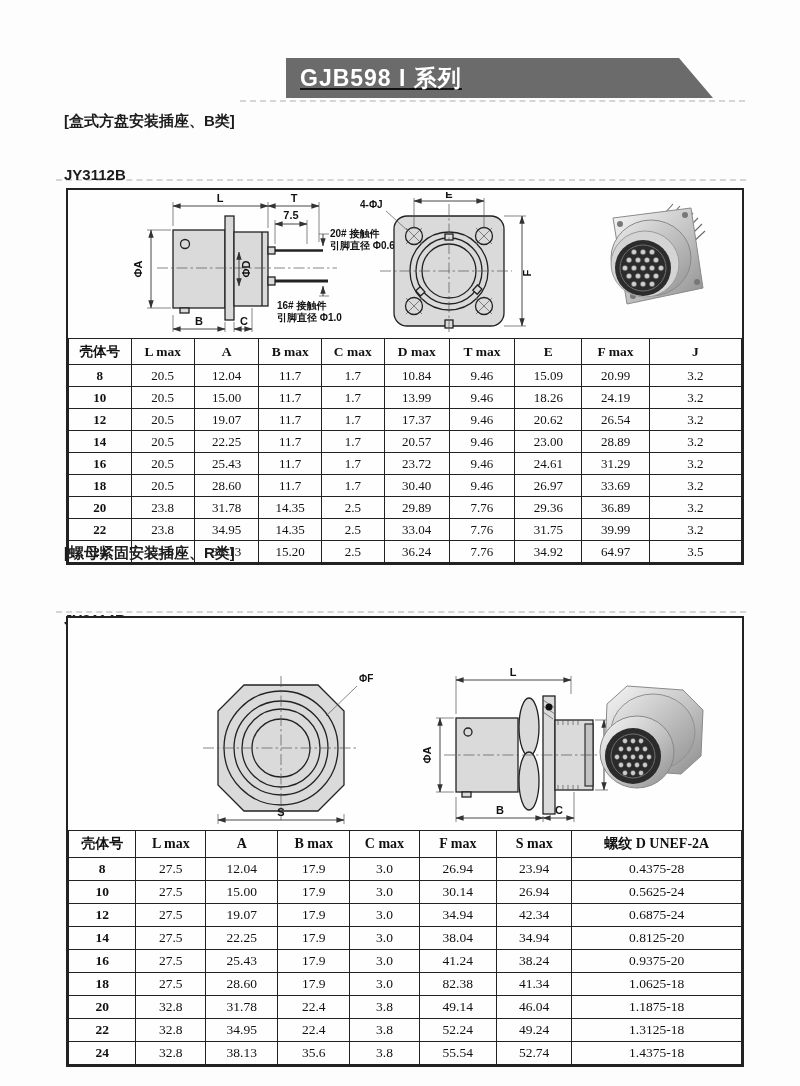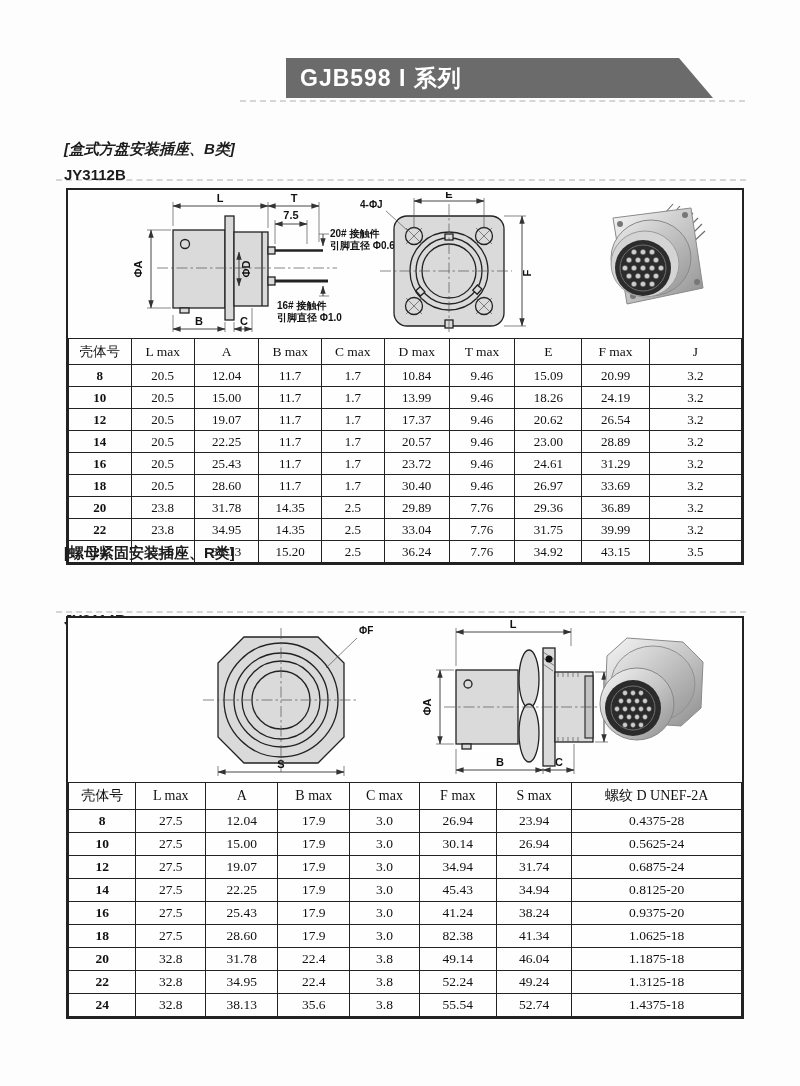--- a/index.html
+++ b/index.html
@@ -1,47 +1,47 @@
 <!DOCTYPE html>
 <html><head>
 <meta charset="utf-8">
 <style>
   html,body{margin:0;padding:0;background:#fff;}
   #page{position:relative;width:800px;height:1086px;background:#fdfdfd;overflow:hidden;
         font-family:"Liberation Serif",serif;color:#111;}
 
   
   #banner{position:absolute;left:286px;top:58px;width:427px;height:40px;background:#6b6b6b;
-          clip-path:polygon(0 0,calc(100% - 34px) 0,100% 100%,0 100%);}
+          clip-path:polygon(0 0,calc(100% - 34px) 0,100% 100%,0 100%);text-decoration:underline;}
   #banner .t{color:#fff;font-family:"Liberation Sans",sans-serif;font-weight:bold;
              font-size:23px;line-height:40px;padding-left:14px;letter-spacing:1px;}
   .scanline{position:absolute;border-top:2px dashed #d6d6d6;}
   #scan1{left:240px;top:100px;width:505px;}
   #scan2{left:56px;top:179px;width:690px;}
   #scan3{left:56px;top:611px;width:690px;}
 
   .sec-label{position:absolute;left:64px;font-family:"Liberation Sans",sans-serif;
              font-weight:bold;font-size:15px;color:#1c1c1c;white-space:nowrap;}
-  #sec1-label{top:140px;font-style:italic;} #sec1-model{top:166px;}
+  #sec1-label{top:112px;} #sec1-model{top:166px;}
   #sec2-label{top:544px;} #sec2-model{top:611px;}
 
   .section-box{position:absolute;left:66px;width:674px;border:2px solid #222;background:#fefefe;}
   #box1{top:188px;} #box2{top:616px;}
   .panel{position:relative;width:100%;}
-  #panel1{height:148px;} #panel2{height:164px;}
+  #panel1{height:148px;} #panel2{height:164px;margin-top:48px;}
   .panel svg{position:absolute;}
 
   table.spec{width:100%;border-collapse:collapse;table-layout:fixed;}
   table.spec th,table.spec td{border:1px solid #222;text-align:center;vertical-align:middle;
         padding:0;font-weight:normal;overflow:hidden;white-space:nowrap;}
   #box1 table.spec th,#box1 table.spec td{height:21px;font-size:13px;}
   #box1 table.spec thead th{height:25px;font-size:13.5px;}
   #box2 table.spec th,#box2 table.spec td{height:22px;font-size:13.5px;}
   #box2 table.spec thead th{height:26px;font-size:14px;}
-  table.spec thead th{font-weight:normal;text-align:center;}
+  table.spec thead th{font-weight:bold;text-align:center;}
   table.spec tbody th{font-weight:bold;font-size:12.5px;}
 
   
   .fillg{fill:#dadada;stroke:#222;stroke-width:1.3;}
   .lng{stroke:#222;stroke-width:1.3;fill:none;}
   .dim{stroke:#333;stroke-width:.9;fill:none;}
   .thin{stroke:#555;stroke-width:.7;fill:none;}
   .cl{stroke:#555;stroke-width:.7;fill:none;stroke-dasharray:11 3 2.5 3;}
   svg text{font-family:"Liberation Sans",sans-serif;font-weight:bold;fill:#111;}
   .dimtxt{font-size:11px;text-anchor:middle;}
@@ -341,21 +341,21 @@
           </tr>
           <tr>
             <th>24</th>
             <td>23.8</td>
             <td>38.13</td>
             <td>15.20</td>
             <td>2.5</td>
             <td>36.24</td>
             <td>7.76</td>
             <td>34.92</td>
-            <td>43.15</td>
+            <td>64.97</td>
             <td>3.5</td>
           </tr>
         </tbody>
       </table>
   </div>
 
   <div id="sec2-label" class="sec-label">[螺母紧固安装插座、R类]</div>
   <div id="sec2-model" class="sec-label">JY3114R</div>
 
   <div id="box2" class="section-box">
@@ -493,30 +493,30 @@
             <td>26.94</td>
             <td>0.5625-24</td>
           </tr>
           <tr>
             <th>12</th>
             <td>27.5</td>
             <td>19.07</td>
             <td>17.9</td>
             <td>3.0</td>
             <td>34.94</td>
-            <td>31.74</td>
+            <td>42.34</td>
             <td>0.6875-24</td>
           </tr>
           <tr>
             <th>14</th>
             <td>27.5</td>
             <td>22.25</td>
             <td>17.9</td>
             <td>3.0</td>
-            <td>45.43</td>
+            <td>38.04</td>
             <td>34.94</td>
             <td>0.8125-20</td>
           </tr>
           <tr>
             <th>16</th>
             <td>27.5</td>
             <td>25.43</td>
             <td>17.9</td>
             <td>3.0</td>
             <td>41.24</td>

